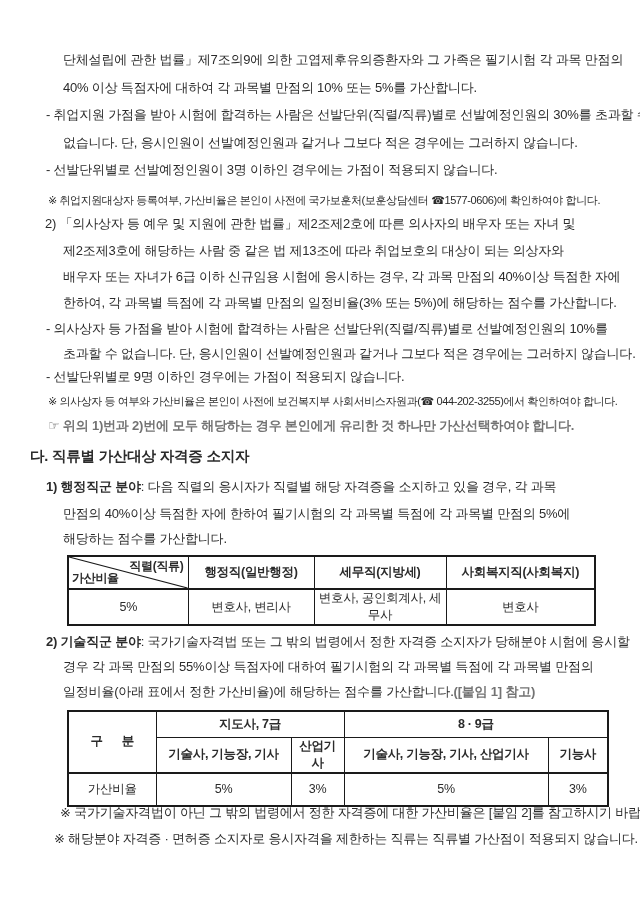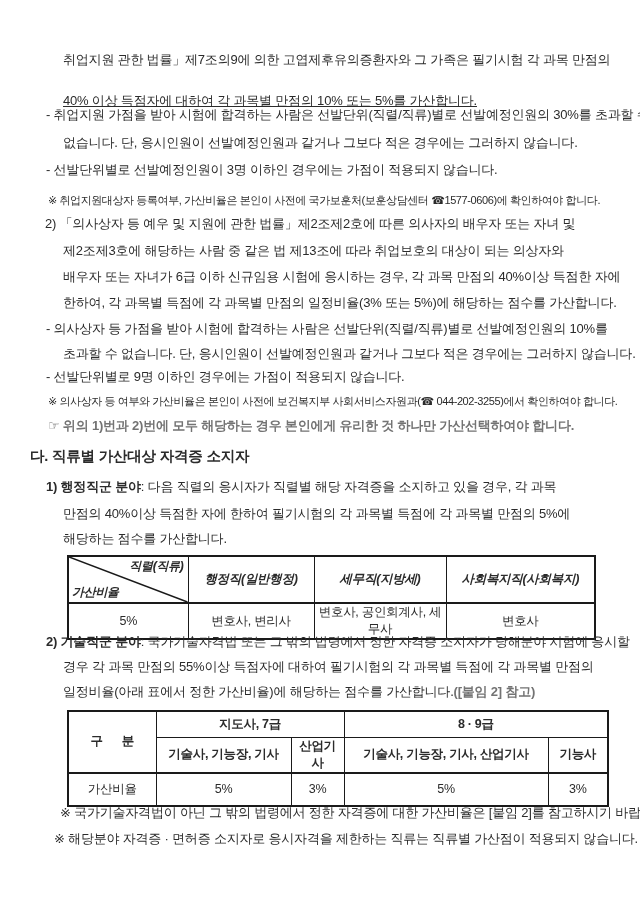--- a/index.html
+++ b/index.html
@@ -43,22 +43,22 @@
   .diag{position:relative;padding:0;}
   .diag svg{position:absolute;left:0;top:0;width:100%;height:100%;}
   .diag .c-top{position:absolute;top:1px;right:4px;font-size:12px;font-weight:bold;}
   .diag .c-bot{position:absolute;bottom:1px;left:3px;font-size:12px;font-weight:bold;}
 </style>
 </head>
 <body>
 
 <div class="page">
 
-  <div class="ln" style="left:63px;top:50px;">취업지원 관한 법률」제7조의9에 의한 고엽제후유의증환자와 그 가족은 필기시험 각 과목 만점의</div>
-  <div class="ln" style="left:63px;top:91px;text-decoration:underline;">40% 이상 득점자에 대하여 각 과목별 만점의 10% 또는 5%를 가산합니다.</div>
+  <div class="ln" style="left:63px;top:50px;">단체설립에 관한 법률」제7조의9에 의한 고엽제후유의증환자와 그 가족은 필기시험 각 과목 만점의</div>
+  <div class="ln" style="left:63px;top:78px;">40% 이상 득점자에 대하여 각 과목별 만점의 10% 또는 5%를 가산합니다.</div>
   <div class="ln" style="left:46px;top:105px;">- 취업지원 가점을 받아 시험에 합격하는 사람은 선발단위(직렬/직류)별로 선발예정인원의 30%를 초과할 수</div>
   <div class="ln" style="left:63px;top:133px;">없습니다. 단, 응시인원이 선발예정인원과 같거나 그보다 적은 경우에는 그러하지 않습니다.</div>
   <div class="ln" style="left:46px;top:160px;">- 선발단위별로 선발예정인원이 3명 이하인 경우에는 가점이 적용되지 않습니다.</div>
   <div class="ln sm" style="left:48px;top:191px;">※ 취업지원대상자 등록여부, 가산비율은 본인이 사전에 국가보훈처(보훈상담센터 ☎1577-0606)에 확인하여야 합니다.</div>
 
   <div class="ln" style="left:45px;top:214px;">2) 「의사상자 등 예우 및 지원에 관한 법률」제2조제2호에 따른 의사자의 배우자 또는 자녀 및</div>
   <div class="ln" style="left:63px;top:241px;">제2조제3호에 해당하는 사람 중 같은 법 제13조에 따라 취업보호의 대상이 되는 의상자와</div>
   <div class="ln" style="left:63px;top:267px;">배우자 또는 자녀가 6급 이하 신규임용 시험에 응시하는 경우, 각 과목 만점의 40%이상 득점한 자에</div>
   <div class="ln" style="left:63px;top:293px;">한하여, 각 과목별 득점에 각 과목별 만점의 일정비율(3% 또는 5%)에 해당하는 점수를 가산합니다.</div>
   <div class="ln" style="left:46px;top:319px;">- 의사상자 등 가점을 받아 시험에 합격하는 사람은 선발단위(직렬/직류)별로 선발예정인원의 10%를</div>
@@ -77,21 +77,21 @@
   <div class="ln" style="left:63px;top:529px;">해당하는 점수를 가산합니다.</div>
 
   <table class="tb" style="left:67px;top:555px;width:527px;">
     <colgroup>
       <col style="width:120px">
         <col style="width:126px">
         <col style="width:132px">
         <col style="width:149px">
     </colgroup>
     <tbody>
-        <tr style="height:47px;font-style:italic;">
+        <tr style="height:33px;">
       <th class="diag thick-bottom">
         <svg viewBox="0 0 120 33" preserveAspectRatio="none">
               <line x1="0" y1="0" x2="120" y2="33" stroke="#1a1a1a" stroke-width="1.2"></line>
             </svg>
         <span class="c-top">직렬(직류)</span>
         <span class="c-bot">가산비율</span>
       </th>
       <th class="thick-bottom">행정직(일반행정)</th>
       <th class="thick-bottom">세무직(지방세)</th>
       <th class="thick-bottom">사회복지직(사회복지)</th>
@@ -103,21 +103,21 @@
       <td>변호사</td>
     </tr>
   </tbody>
     </table>
 
   <div class="ln" style="left:46px;top:632px;">
     <span class="b">2) 기술직군 분야</span><span>: 국가기술자격법 또는 그 밖의 법령에서 정한 자격증 소지자가 당해분야 시험에 응시할</span>
   </div>
   <div class="ln" style="left:63px;top:657px;">경우 각 과목 만점의 55%이상 득점자에 대하여 필기시험의 각 과목별 득점에 각 과목별 만점의</div>
   <div class="ln" style="left:63px;top:682px;">
-    <span>일정비율(아래 표에서 정한 가산비율)에 해당하는 점수를 가산합니다.</span><span class="blue">([붙임 2] 참고)</span>
+    <span>일정비율(아래 표에서 정한 가산비율)에 해당하는 점수를 가산합니다.</span><span class="blue">([붙임 1] 참고)</span>
   </div>
 
   <table class="tb" style="left:67px;top:710px;width:540px;">
     <colgroup>
       <col style="width:88px">
         <col style="width:135px">
         <col style="width:53px">
         <col style="width:204px">
         <col style="width:60px">
     </colgroup>

